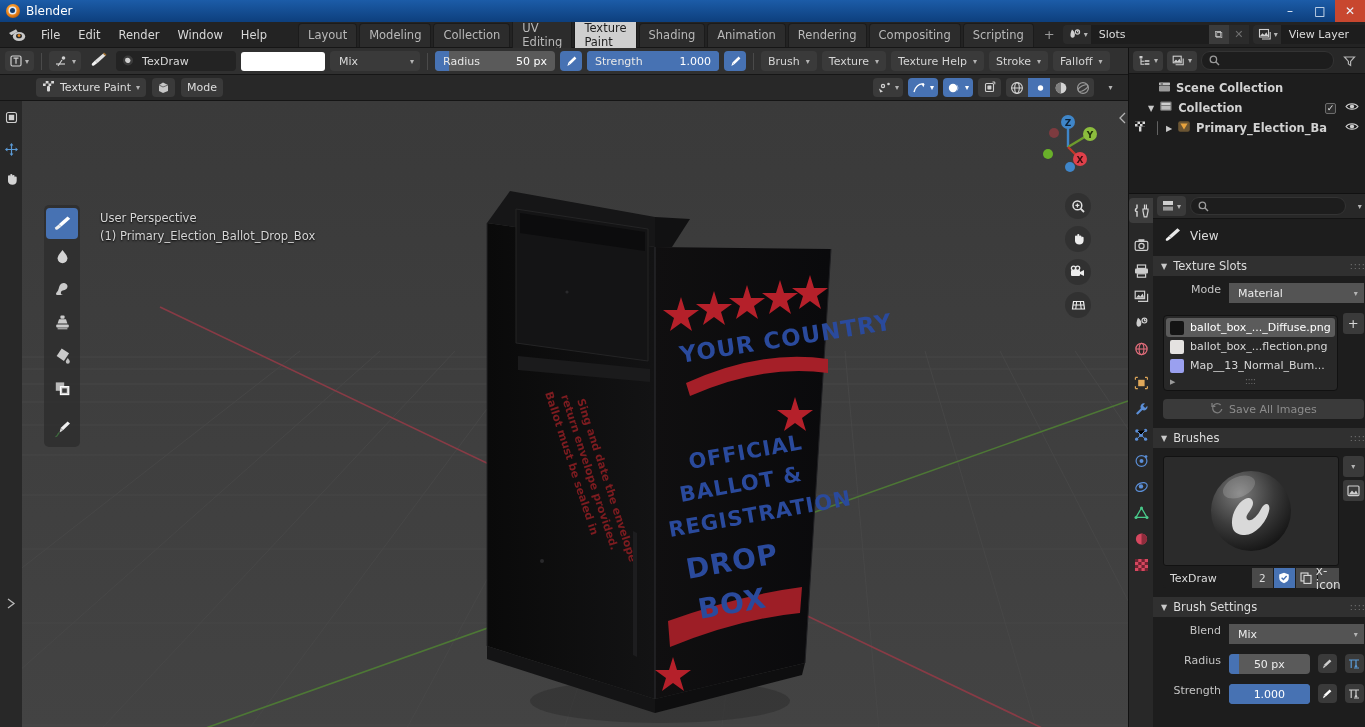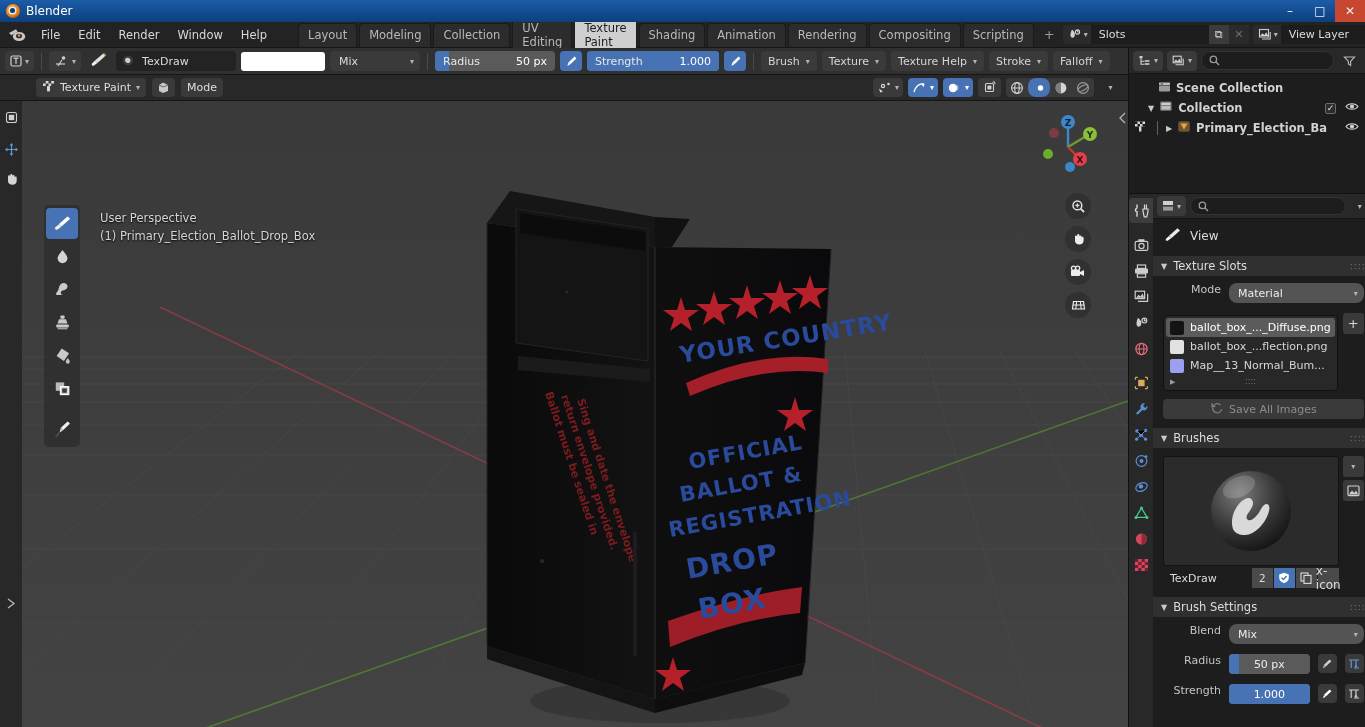--- a/index.html
+++ b/index.html
@@ -132,21 +132,21 @@
     padding:0 4px; border-bottom:1px solid #141414; }
   .prop-search{ flex:1; height:18px; background:#1d1d1d; border:1px solid #333; border-radius:9px;
     display:flex;align-items:center; padding:0 7px; gap:5px; color:#8d8d8d; }
   .prop-scroll{ flex:1; overflow:hidden; padding:0 0 0 0; }
   .breadcrumb{ display:flex; align-items:center; gap:8px; padding:7px 10px 10px; font-size:12px; color:#dcdcdc; }
   .panel-title{ display:flex; align-items:center; gap:6px; padding:3px 8px; font-size:11.5px;
     color:#dcdcdc; background:#303030; }
   .panel-body{ padding:7px 10px 9px; }
   .row{ display:flex; align-items:flex-start; gap:8px; margin-bottom:10px; }
   .row .lab{ width:58px; text-align:right; font-size:11px; color:#c4c4c4; }
-  .sel{ flex:1; height:20px; background:#545454; border-radius:8px; display:flex; align-items:center;
+  .sel{ flex:1; height:20px; background:#545454; border-radius:0; display:flex; align-items:center;
     justify-content:space-between; padding:0 6px 0 9px; font-size:11px; color:#ececec; }
   .slotlist{ background:#282828; border:1px solid #111; border-radius:4px; margin:2px 0 0;
     padding:2px; }
   .slot{ display:flex; align-items:center; gap:6px; height:19px; padding:0 4px; border-radius:3px;
     font-size:11px; color:#d6d6d6; }
   .slot.active{ background:#5b5b5b; color:#fff; }
   .slot .thumb{ width:14px;height:14px; border-radius:2px; }
   .slotfoot{ display:flex; align-items:center; justify-content:center; height:13px; color:#777; font-size:8px;
     position:relative;}
   .slotfoot .arr{ position:absolute; left:4px; font-size:7px; color:#9a9a9a;}

